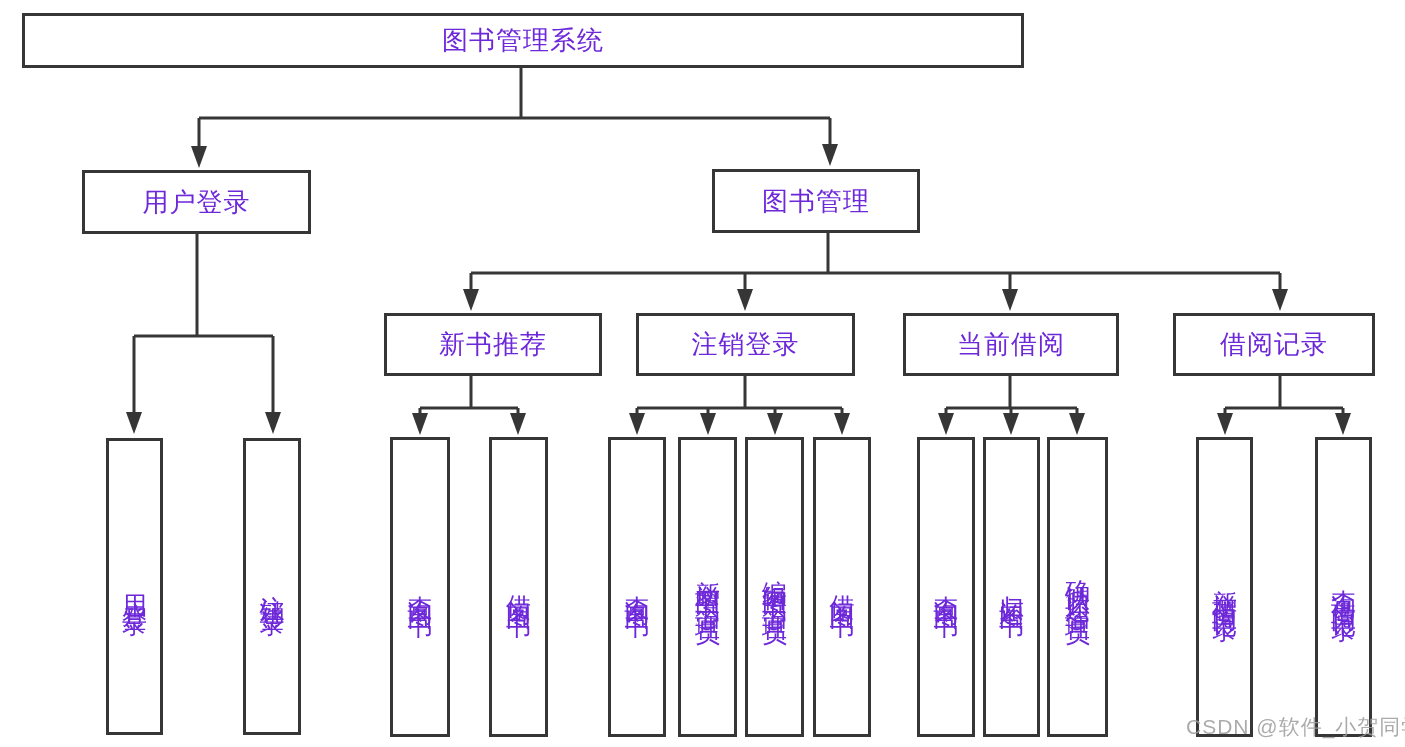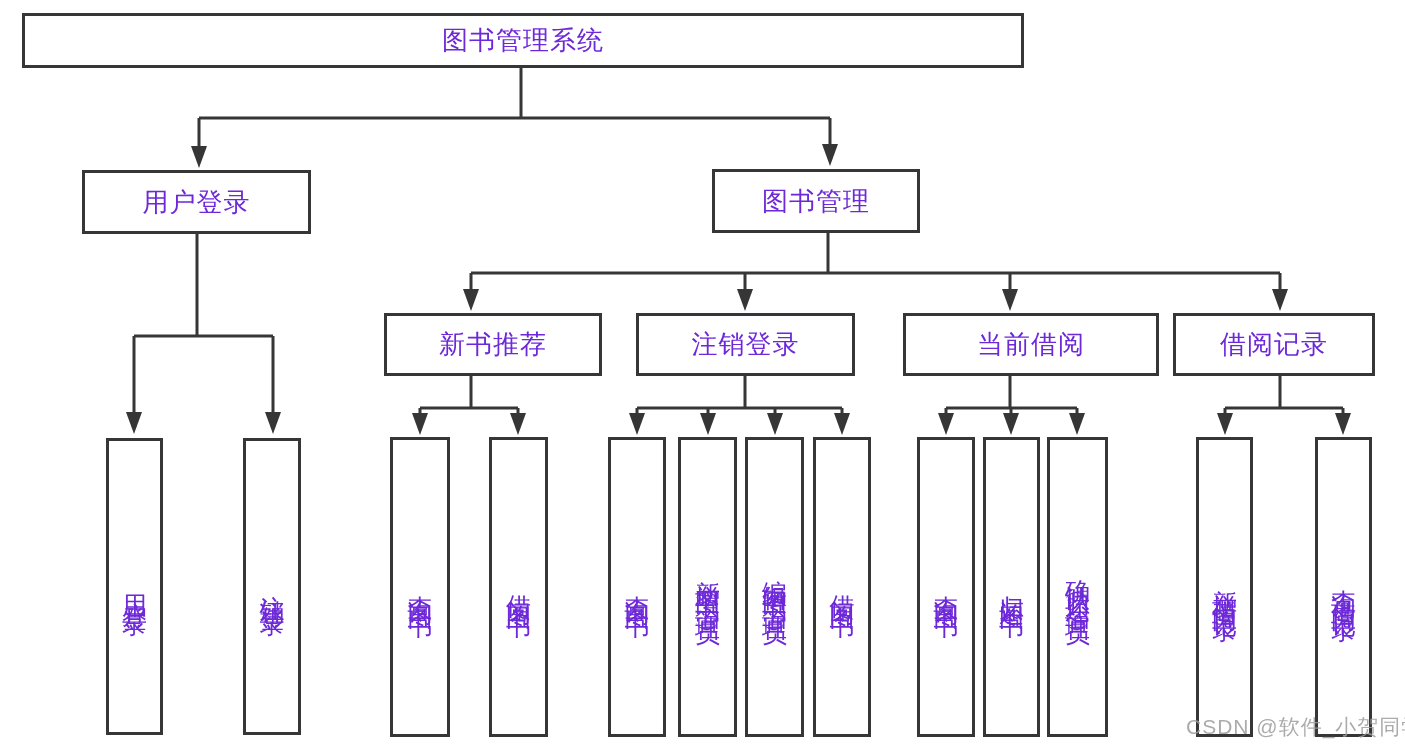--- a/index.html
+++ b/index.html
@@ -108,21 +108,21 @@
     </g>
   </svg>
 
   <div class="node h" style="left:22px;top:13px;width:1002px;height:55px">图书管理系统</div>
 
   <div class="node h" style="left:82px;top:170px;width:229px;height:64px">用户登录</div>
   <div class="node h" style="left:712px;top:169px;width:208px;height:64px">图书管理</div>
 
   <div class="node h" style="left:384px;top:313px;width:218px;height:63px">新书推荐</div>
   <div class="node h" style="left:636px;top:313px;width:219px;height:63px">注销登录</div>
-  <div class="node h" style="left:903px;top:313px;width:256px;height:63px">当前借阅</div>
+  <div class="node h" style="left:903px;top:313px;width:216px;height:63px">当前借阅</div>
   <div class="node h" style="left:1173px;top:313px;width:202px;height:63px">借阅记录</div>
 
   <div class="node v" style="left:106px;top:438px;width:57px;height:297px">用户登录</div>
   <div class="node v" style="left:243px;top:438px;width:58px;height:297px">注销登录</div>
 
   <div class="node v" style="left:390px;top:437px;width:60px;height:300px">查询图书</div>
   <div class="node v" style="left:489px;top:437px;width:59px;height:300px">借阅图书</div>
 
   <div class="node v" style="left:608px;top:437px;width:58px;height:300px">查询图书</div>
   <div class="node v" style="left:678px;top:437px;width:59px;height:300px">新增图书（管理员）</div>

